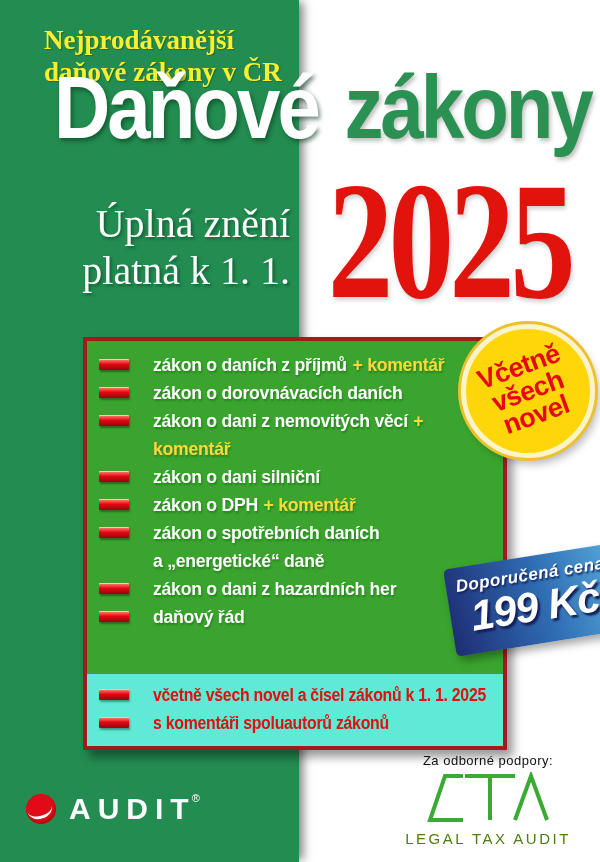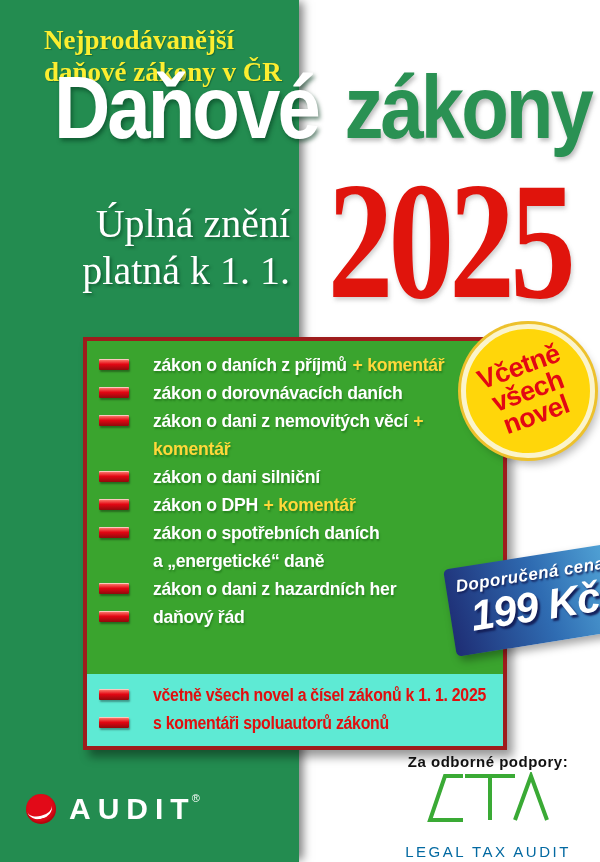--- a/index.html
+++ b/index.html
@@ -80,23 +80,23 @@
   .g-circle{position:relative;width:30px;height:30px;border-radius:50%;background:#e20a18;
             box-shadow:inset -1px -2px 3px rgba(120,0,0,.5);}
   .g-circle::after{content:"";position:absolute;left:1px;top:5px;width:25px;height:17px;
                    border-bottom:3px solid #ffffff;border-radius:50%;transform:rotate(-14deg);}
   .g-text{color:#fff;font-weight:bold;font-size:30px;letter-spacing:7px;
           transform:scaleY(.88);transform-origin:left center;}
   .g-reg{color:#fff;font-size:11px;vertical-align:top;margin-left:-4px;}
 
   
   .support-label{position:absolute;left:388px;top:753px;width:200px;text-align:center;z-index:2;
-                 font-weight:bold;font-size:15px;color:#111;letter-spacing:.5px;}
+                 font-weight:normal;font-size:13px;color:#111;letter-spacing:.5px;}
   .lta{position:absolute;left:388px;top:772px;width:200px;text-align:center;z-index:2;}
-  .lta-tagline{margin-top:15px;color:#0369a1;font-size:15px;letter-spacing:2.5px;font-weight:normal;}
+  .lta-tagline{margin-top:2px;color:#4d7c0f;font-size:15px;letter-spacing:2.5px;font-weight:normal;}
 </style>
 </head>
 <body>
 
 <div class="cover">
   <div class="panel-green"></div>
 
   <div class="bestseller">
     <div>Nejprodávanější</div>
     <div>daňové zákony v ČR</div>

